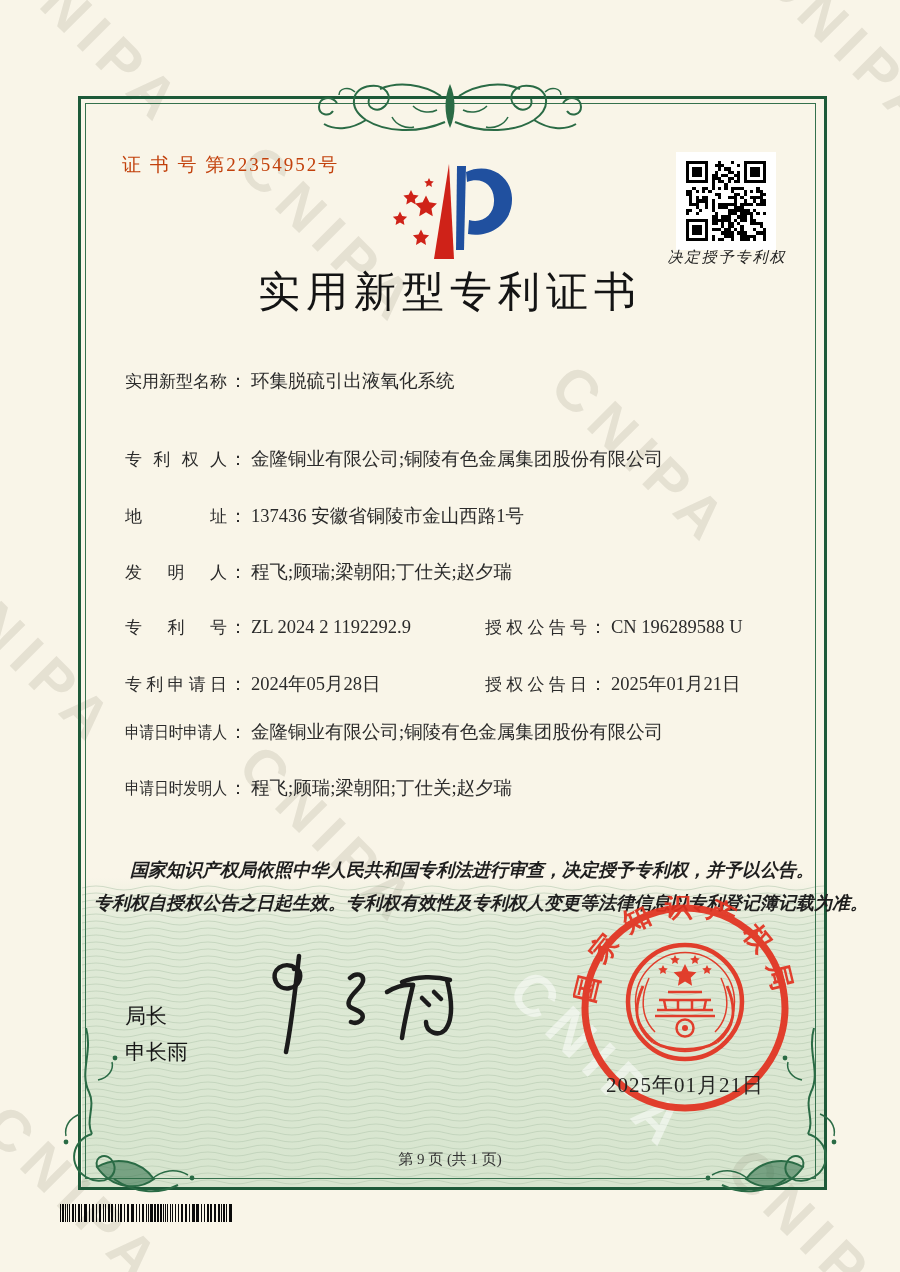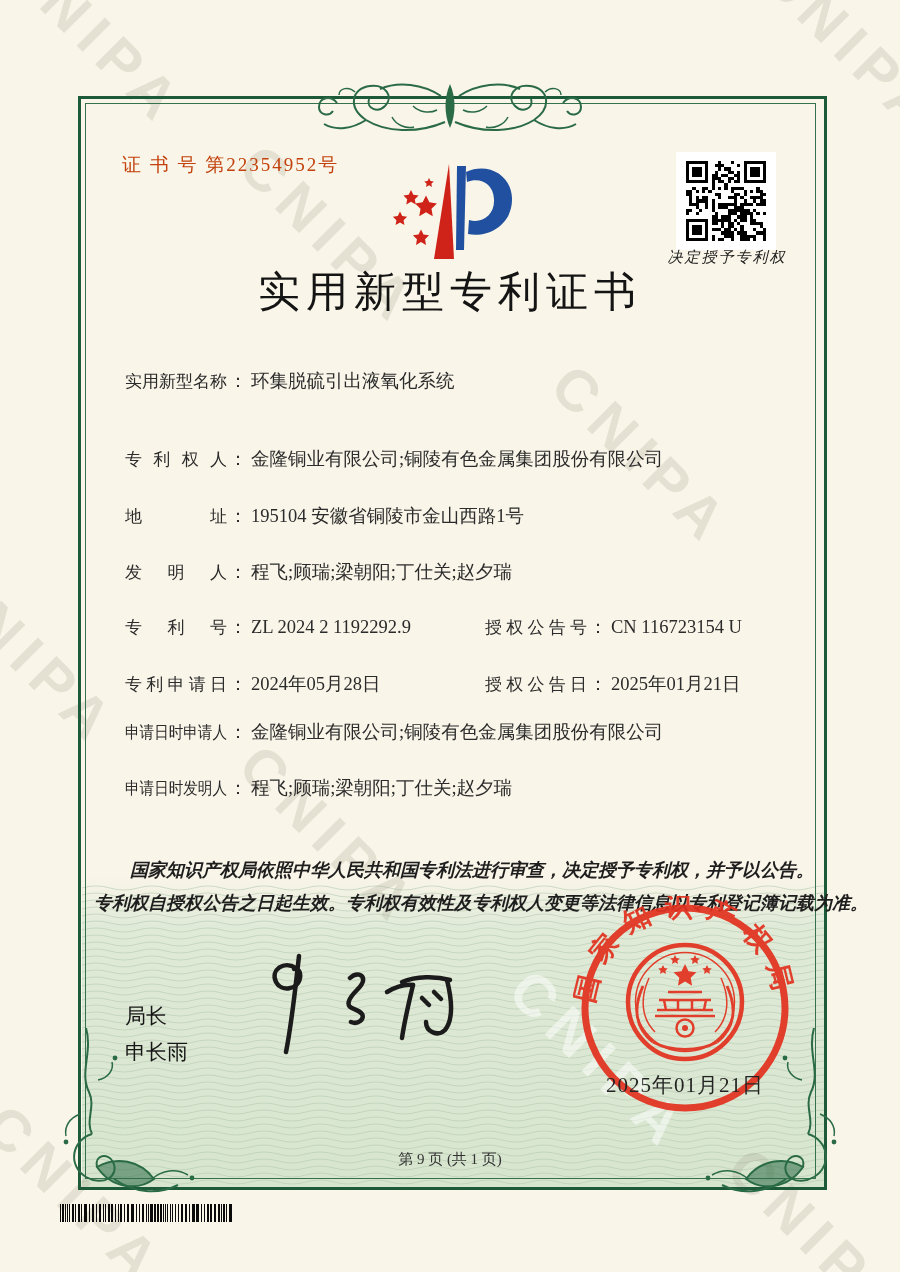--- a/index.html
+++ b/index.html
@@ -379,21 +379,21 @@
           <span>专</span>
           <span>利</span>
           <span>权</span>
           <span>人</span>
         </span><span class="colon">：</span><span class="val">金隆铜业有限公司;铜陵有色金属集团股份有限公司</span>
     </div>
     <div class="row" style="top:503px">
       <span class="lab spread">
           <span>地</span>
           <span>址</span>
-        </span><span class="colon">：</span><span class="val">195104 安徽省铜陵市金山西路1号</span>
+        </span><span class="colon">：</span><span class="val">137436 安徽省铜陵市金山西路1号</span>
     </div>
     <div class="row" style="top:559px">
       <span class="lab spread">
           <span>发</span>
           <span>明</span>
           <span>人</span>
         </span><span class="colon">：</span><span class="val">程飞;顾瑞;梁朝阳;丁仕关;赵夕瑞</span>
     </div>
     <div class="row" style="top:615px">
       <span class="lab spread">
@@ -401,21 +401,21 @@
           <span>利</span>
           <span>号</span>
         </span><span class="colon">：</span><span class="val">ZL 2024 2 1192292.9</span>
       <span class="pair2">
         <span class="lab spread">
             <span>授</span>
             <span>权</span>
             <span>公</span>
             <span>告</span>
             <span>号</span>
-          </span><span class="colon">：</span><span class="val">CN 116723154 U</span>
+          </span><span class="colon">：</span><span class="val">CN 196289588 U</span>
       </span>
     </div>
     <div class="row" style="top:671px">
       <span class="lab spread">
           <span>专</span>
           <span>利</span>
           <span>申</span>
           <span>请</span>
           <span>日</span>
         </span><span class="colon">：</span><span class="val">2024年05月28日</span>

